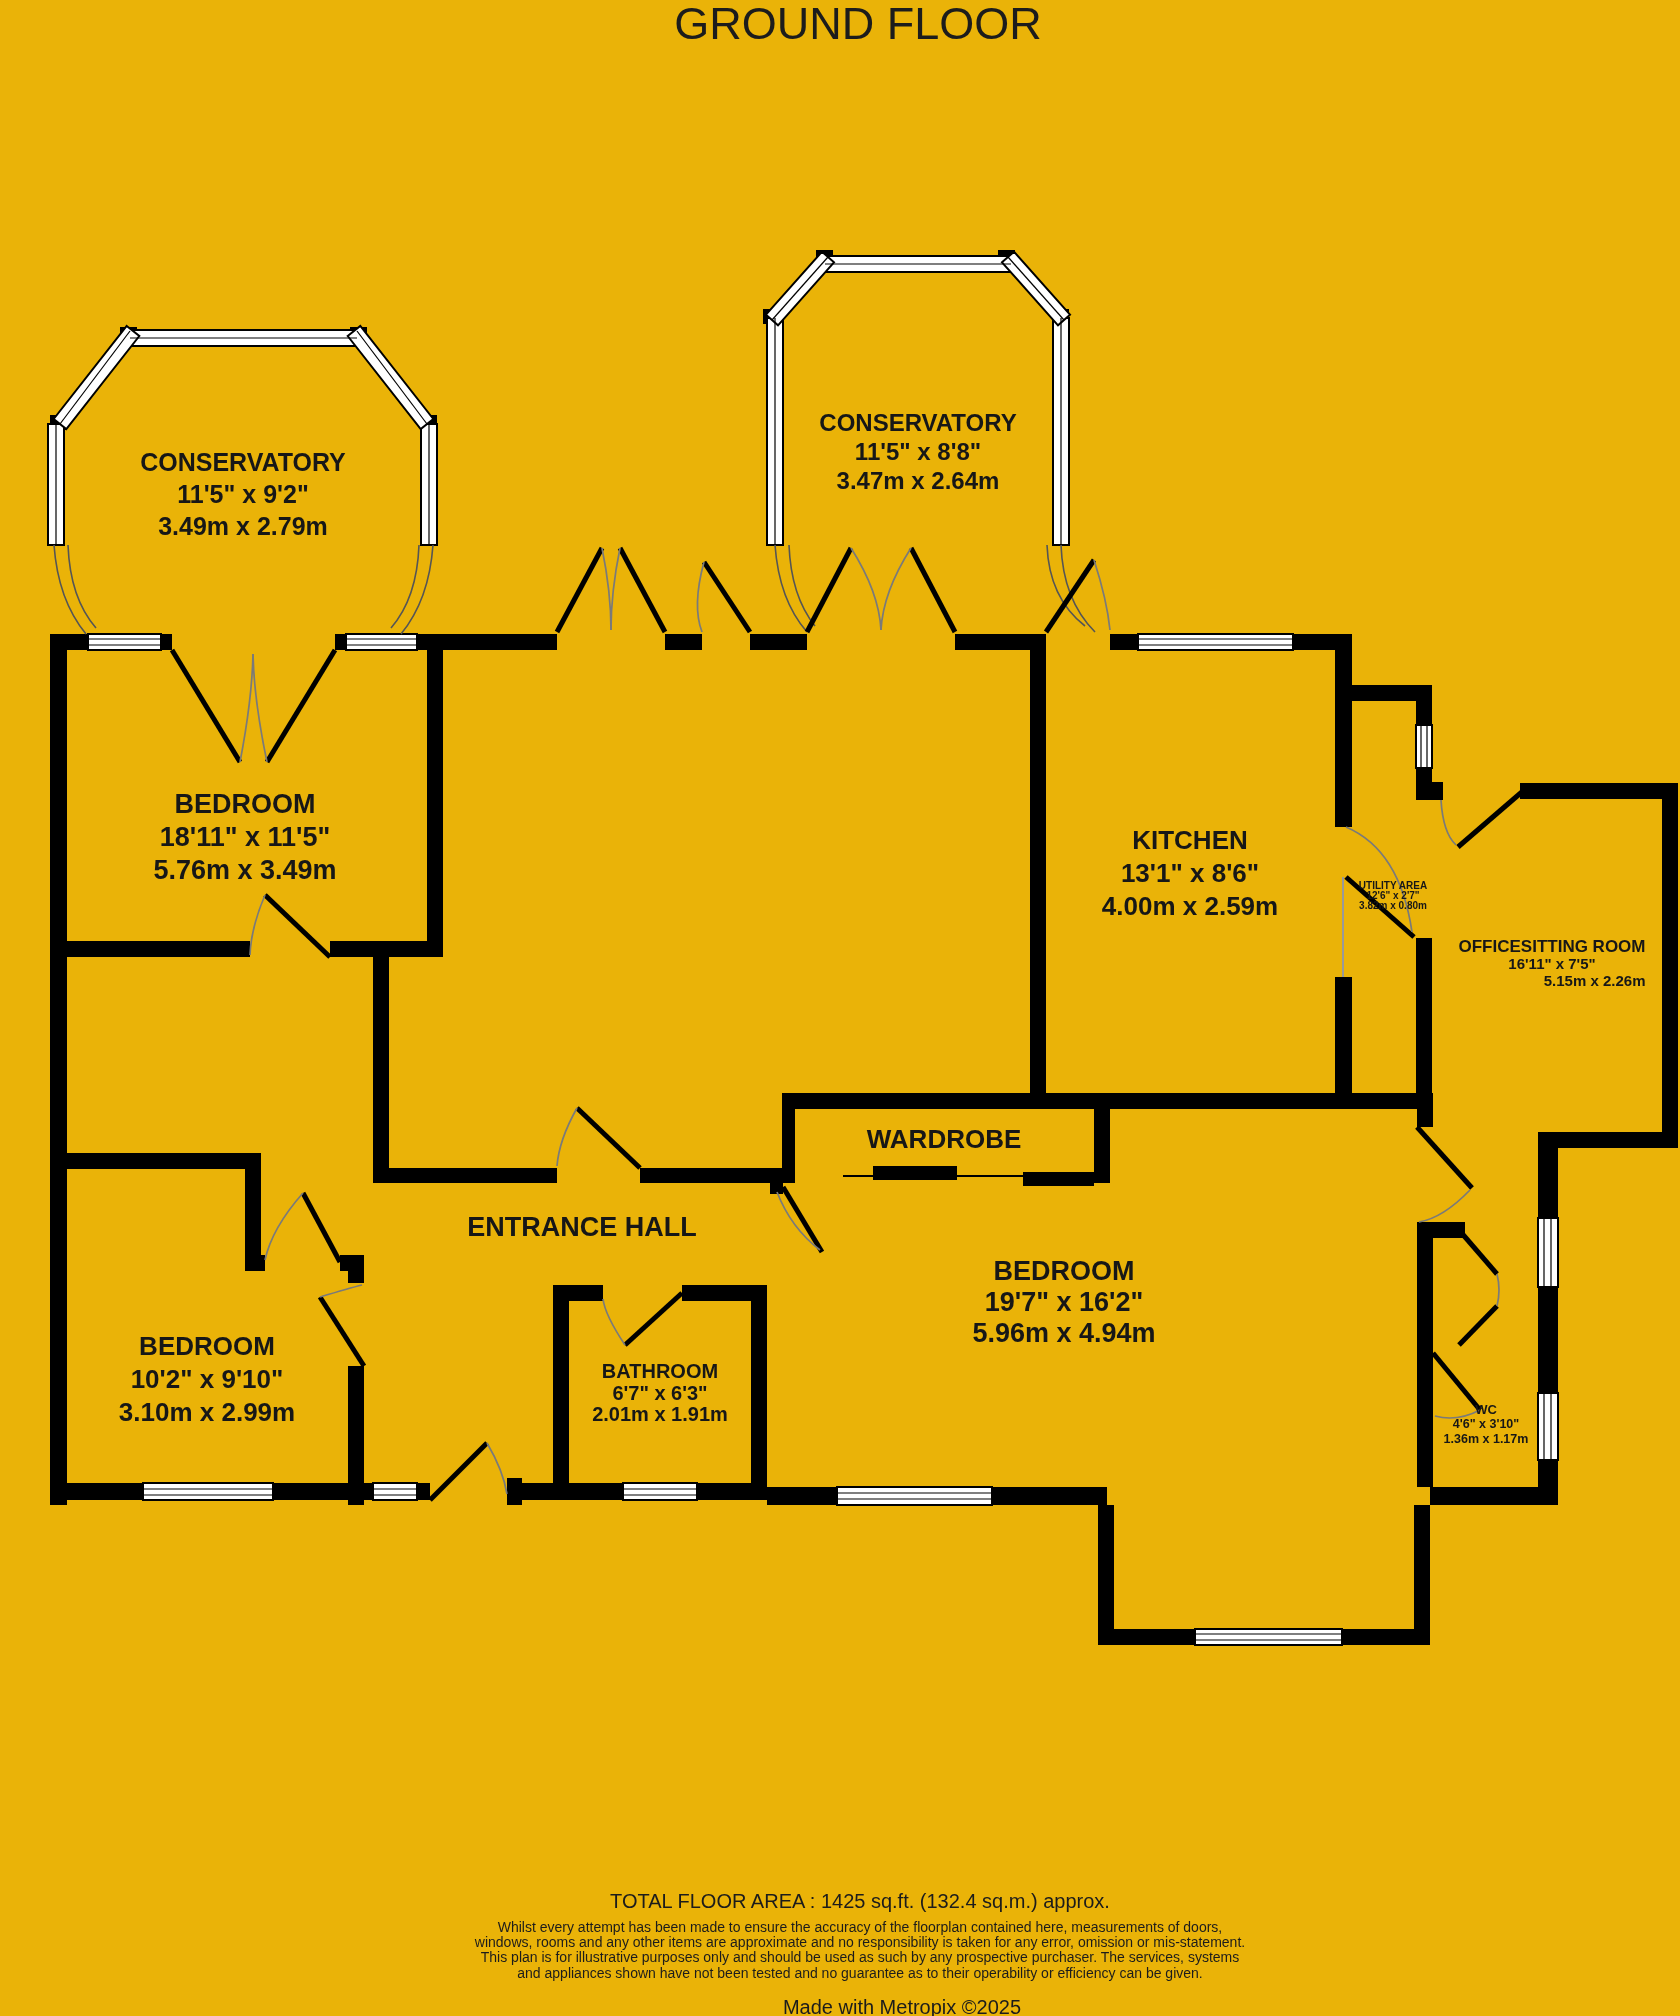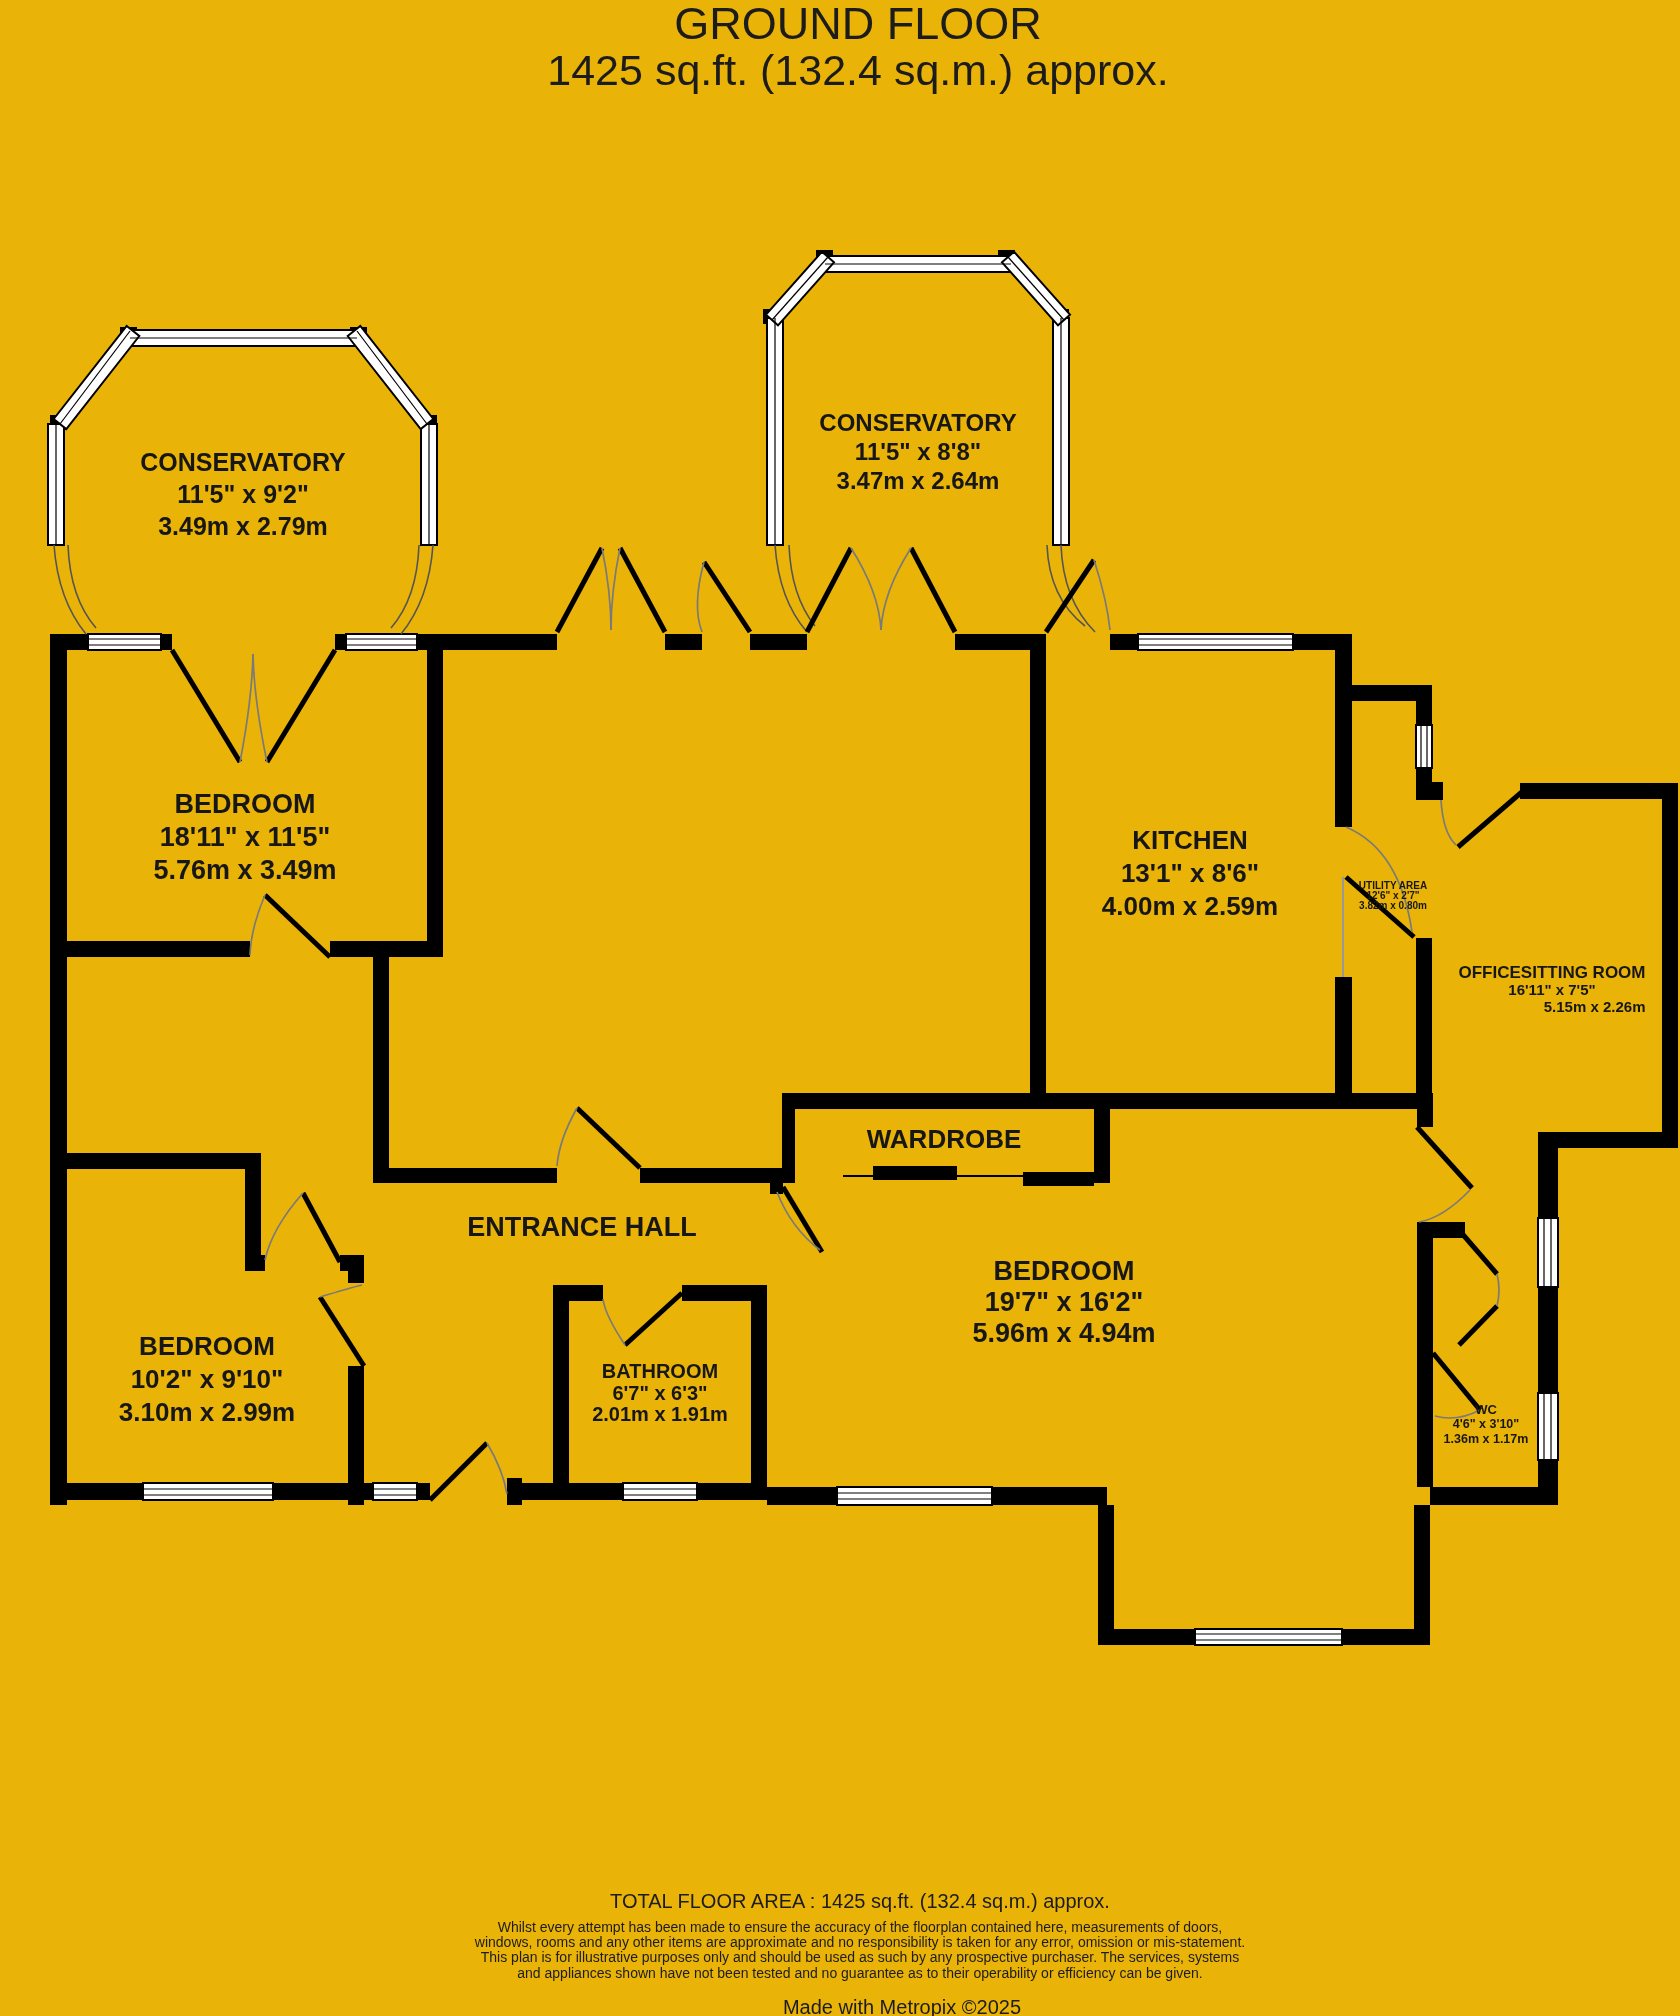--- a/index.html
+++ b/index.html
@@ -219,21 +219,20 @@
       <path d="M625,1345 Q605,1315 603,1299"></path>
     </g>
 
     <g>
       <line x1="1343" y1="877" x2="1343" y2="977" stroke="#999" stroke-width="2"></line>
       <line x1="843" y1="1176" x2="1094" y2="1176" stroke="#000" stroke-width="2"></line>
     </g>
   </svg>
 
   <div class="ttl" style="left:858px;top:-2px;font-size:45px;">GROUND FLOOR</div>
-  <div class="ttl" style="left:858px;top:46px;font-size:43px;">1425 sq.ft. (132.4 sq.m.) approx.</div>
 
   <div class="lbl" style="left:243px;top:446px;font-size:25px;line-height:32px;">
     <div>CONSERVATORY</div>
     <div>11'5"  x 9'2"</div>
     <div>3.49m  x 2.79m</div>
   </div>
 
   <div class="lbl" style="left:918px;top:408px;font-size:24px;line-height:29px;">
     <div>CONSERVATORY</div>
     <div>11'5"  x 8'8"</div>
@@ -252,21 +251,21 @@
     <div>13'1"  x 8'6"</div>
     <div>4.00m  x 2.59m</div>
   </div>
 
   <div class="lbl" style="left:1393px;top:881px;font-size:10px;line-height:10px;">
     <div>UTILITY AREA</div>
     <div>12'6"  x 2'7"</div>
     <div>3.82m  x 0.80m</div>
   </div>
 
-  <div class="lbl" style="left:1552px;top:938px;font-size:17px;line-height:17px;margin-top:26px;">
+  <div class="lbl" style="left:1552px;top:938px;font-size:17px;line-height:17px;">
     <div>OFFICESITTING ROOM</div>
     <div style="font-size:15px;">16'11"  x 7'5"</div>
     <div style="font-size:15px;text-align:right;">5.15m  x 2.26m</div>
   </div>
 
   <div class="lbl" style="left:944px;top:1124px;font-size:26px;">
     <div>WARDROBE</div>
   </div>
 
   <div class="lbl" style="left:582px;top:1212px;font-size:27px;">

